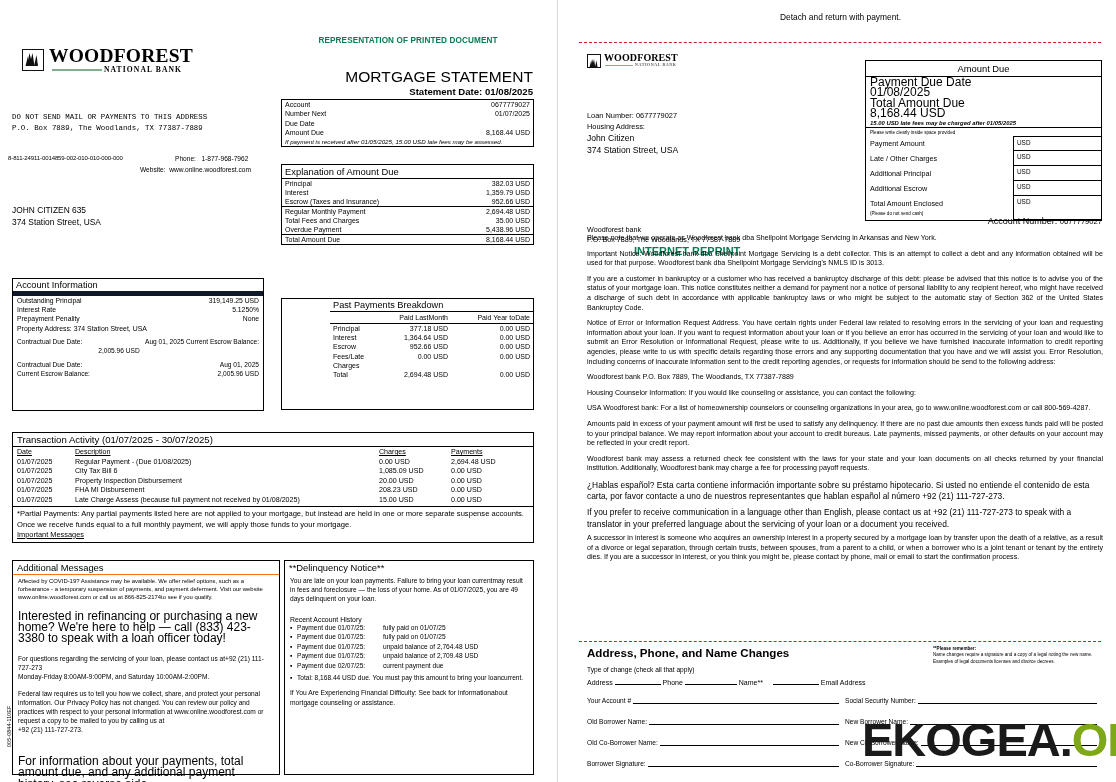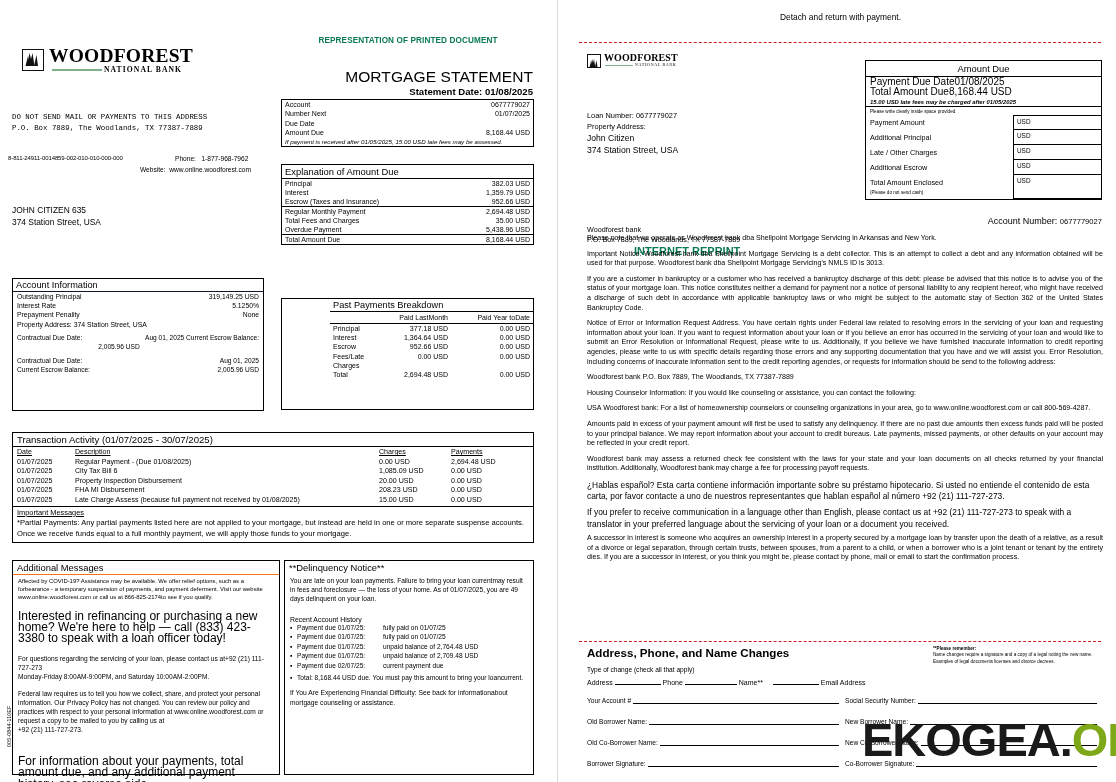--- a/index.html
+++ b/index.html
@@ -43,21 +43,21 @@
   #acct-box .r{display:flex;justify-content:space-between;padding:0 3px;font-size:7px;line-height:9.4px;}
   #acct-note{font-size:6.2px;font-style:italic;line-height:7.6px;padding:0 3px 1px;}
 
   #eoad-box{position:absolute;left:281px;top:164px;width:253px;}
   #eoad-title{font-size:9.4px;padding:1px 3px 1px;border-bottom:1px solid #000;}
   #eoad-rows .r{display:flex;justify-content:space-between;padding:0 3px;font-size:7px;line-height:9px;}
   #eoad-rows .r.sep{border-top:1px solid #000;}
   #eoad-rows .lbl{width:120px;}
 
   #ai-box{position:absolute;left:12px;top:278px;width:252px;height:133px;}
-  #ai-title{font-size:9.2px;padding:1px 3px;border-bottom:1px solid #0f172a;}
+  #ai-title{font-size:9.2px;padding:1px 3px;border-bottom:5px solid #0f172a;}
   #ai-box .r{display:flex;justify-content:space-between;padding:0 4px;font-size:6.8px;line-height:9.2px;}
   #ai-prop{font-size:6.9px;padding:0 4px;line-height:9.2px;}
   #ai-cdd{font-size:6.6px;padding:4px 4px 0;line-height:9px;}
 
   #pp-box{position:absolute;left:281px;top:298px;width:253px;height:112px;padding-left:48px;}
   #pp-title{font-size:9.2px;padding:1px 3px;border-bottom:1px solid #000;}
   #pp-head{display:flex;justify-content:flex-end;font-size:7px;padding:2px 3px 2px;border-bottom:1px solid #000;}
   #pp-head span{width:82px;text-align:right;}
   #pp-rows .r{display:flex;padding:0 3px;font-size:7px;line-height:9.2px;}
   #pp-rows .lbl{flex:1;}
@@ -108,21 +108,21 @@
     font-weight:bold;font-size:4px;letter-spacing:.6px;color:#555;}
   .logo2-rule{position:absolute;left:18px;top:11px;width:28px;height:1.4px;background:#7fb08a;}
 
   #loan-info{position:absolute;left:22px;top:110px;font-size:7.4px;line-height:11px;}
   #loan-info .big{font-size:8.6px;line-height:12px;}
   #remit{position:absolute;left:22px;top:181px;font-size:7.2px;line-height:10.2px;margin-top:44px;}
   #reprint{font-size:11px;font-weight:bold;color:#0a7a52;line-height:12px;text-align:right;}
 
   #ad-box{position:absolute;left:300px;top:60px;width:237px;}
   #ad-title{text-align:center;font-size:9.4px;padding:2px 0 2px;border-bottom:1px solid #000;}
-  #ad-box .r{display:flex;justify-content:flex-start;padding:0 4px;font-size:10px;line-height:10.4px;}
+  #ad-box .r{display:flex;justify-content:center;padding:0 4px;font-size:12px;line-height:10.4px;flex-direction:column;}
   #ad-note{font-size:5.9px;font-style:italic;font-weight:bold;padding:1px 4px;border-bottom:1px solid #000;}
   #ad-note2{font-size:4.6px;padding:2px 4px 1px;}
   .ad-entry{display:flex;align-items:stretch;border-top:0;}
   .ad-entry .lab{flex:1;font-size:7.2px;padding:3px 4px;}
   .ad-entry .lab .sublab{font-size:4.6px;}
   .ad-entry .fld{width:88px;border-left:1px solid #000;border-bottom:1px solid #000;
     font-size:6.4px;padding:2px 3px;box-sizing:border-box;}
   .ad-entry:first-of-type .fld{border-top:1px solid #000;}
 
   #acct-num-r{position:absolute;left:300px;top:216px;width:237px;text-align:right;font-size:9px;}
@@ -362,22 +362,22 @@
           <span class="c-pay">0.00 USD</span>
         </div>
         <div class="r">
           <span class="c-date">01/07/2025</span>
           <span class="c-desc">Late Charge Assess (because full payment not received by 01/08/2025)</span>
           <span class="c-chg">15.00 USD</span>
           <span class="c-pay">0.00 USD</span>
         </div>
       </div>
     <div id="ta-foot">
+      <div id="im-text">*Partial Payments: Any partial payments listed here are not applied to your mortgage, but instead are held in one or more separate suspense accounts. Once we receive funds equal to a full monthly payment, we will apply those funds to your mortgage.</div>
       <div id="im-title">Important Messages</div>
-      <div id="im-text">*Partial Payments: Any partial payments listed here are not applied to your mortgage, but instead are held in one or more separate suspense accounts. Once we receive funds equal to a full monthly payment, we will apply those funds to your mortgage.</div>
     </div>
   </div>
 
   <div id="two-col">
     <div id="am-box" class="box">
       <div class="panel-title">Additional Messages</div>
       <div class="panel-body">
         <div class="tiny">Affected by COVID-19? Assistance may be available. We offer relief options, such as a forbearance - a temporary suspension of payments, and payment deferment. Visit our website  www.online.woodforest.com or call us at 866-825-2174to see if you qualify.</div>
         <div class="med" style="margin-top:9px;">Interested in refinancing or purchasing a new home? We're here to help — call (833) 423-3380 to speak with a loan officer today!</div>
         <div class="small" style="margin-top:9px;">For questions regarding the servicing of your loan, please contact us at+92 (21) 111-727-273</div>
@@ -448,21 +448,21 @@
     <span class="logo2-word">WOODFOREST</span>
     <span class="logo2-rule"></span>
     <span class="logo2-sub">NATIONAL BANK</span>
   </div>
 
   <div id="loan-info">
     <div>
       <span>Loan Number:</span>
       <span>0677779027</span>
     </div>
-    <div>Property Address:</div>
+    <div>Housing Address:</div>
     <div class="big">John Citizen</div>
     <div class="big">374 Station Street, USA</div>
   </div>
 
   <div id="remit">
     <div>Woodforest bank</div>
     <div>P.O. Box 7889, The Woodlands, TX 77387-7889</div>
     <div id="reprint">INTERNET REPRINT</div>
   </div>
 
@@ -477,25 +477,25 @@
       <span>8,168.44 USD</span>
     </div>
     <div id="ad-note">15.00 USD late fees may be charged after 01/05/2025</div>
     <div id="ad-note2">Please write clearly inside space provided</div>
     <div id="ad-entries">
         <div class="ad-entry">
           <span class="lab"><span>Payment Amount</span></span>
           <span class="fld">USD</span>
         </div>
         <div class="ad-entry">
+          <span class="lab"><span>Late / Other Charges</span></span>
+          <span class="fld">USD</span>
+        </div>
+        <div class="ad-entry">
           <span class="lab"><span>Additional Principal</span></span>
-          <span class="fld">USD</span>
-        </div>
-        <div class="ad-entry">
-          <span class="lab"><span>Late / Other Charges</span></span>
           <span class="fld">USD</span>
         </div>
         <div class="ad-entry">
           <span class="lab"><span>Additional Escrow</span></span>
           <span class="fld">USD</span>
         </div>
         <div class="ad-entry">
           <span class="lab"><span>Total Amount Enclosed</span><br><span class="sublab">(Please do not send cash)</span></span>
           <span class="fld">USD</span>
         </div>

